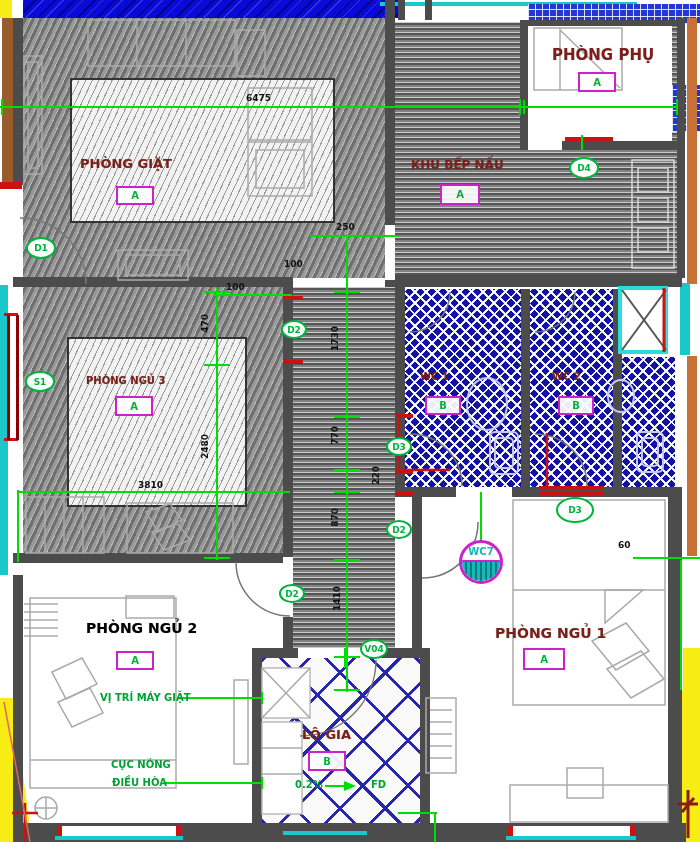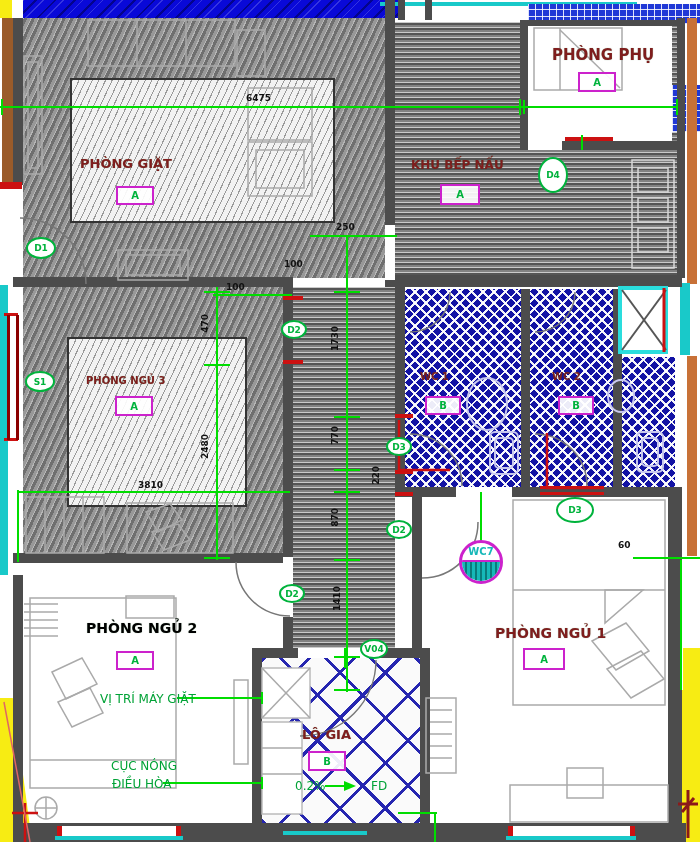--- a/index.html
+++ b/index.html
@@ -9,21 +9,21 @@
   .wall{position:absolute;background:#4c4c4c;}
   .gap{position:absolute;background:#fff;}
   .hatch-diag{position:absolute;background:#969696;background-image:repeating-linear-gradient(115deg,#b6b6b6 0 1px,#6f6f6f 1px 4px,#989898 4px 7px);}
   .hatch-horiz{position:absolute;background:#6a6a6a;background-image:repeating-linear-gradient(180deg,#cacaca 0 1px,#555 1px 3px,#828282 3px 5px);}
   .hatch-rug{position:absolute;background:#f2f2f2;background-image:repeating-linear-gradient(115deg,#9a9a9a 0 1px,transparent 1px 6px);border:2px solid #333;}
   .hatch-wc{position:absolute;background:#1212a4;background-image:repeating-linear-gradient(45deg,rgba(255,255,255,.95) 0 2px,transparent 2px 8px),repeating-linear-gradient(135deg,rgba(255,255,255,.95) 0 2px,transparent 2px 8px);}
   .tile-loggia{position:absolute;background:#fafafa;background-image:repeating-linear-gradient(45deg,#2626b0 0 3px,transparent 3px 32px),repeating-linear-gradient(135deg,#2626b0 0 3px,transparent 3px 32px);}
   .blue-band{position:absolute;background:#0909d8;background-image:repeating-linear-gradient(135deg,rgba(255,255,255,.18) 0 1px,transparent 1px 8px,rgba(0,0,90,.6) 8px 10px,transparent 10px 14px);}
   .blue-grid{position:absolute;background:#2038d6;background-image:repeating-linear-gradient(0deg,rgba(255,255,255,.85) 0 1px,transparent 1px 7px),repeating-linear-gradient(90deg,rgba(255,255,255,.85) 0 1px,transparent 1px 7px);}
   .rlabel{position:absolute;color:#7f1d1d;font-weight:bold;white-space:nowrap;text-shadow:0 0 1px rgba(0,90,20,.4);}
-  .note{position:absolute;color:#00a236;font-weight:normal;font-size:12px;white-space:nowrap;}
+  .note{position:absolute;color:#00a236;font-weight:bold;font-size:10px;white-space:nowrap;}
   .tag{position:absolute;border:2.5px solid #cc22cc;background:rgba(255,255,255,.92);color:#00b33c;font-weight:bold;font-size:10px;display:flex;align-items:center;justify-content:center;}
   .oval{position:absolute;border:2.5px solid #00b33c;border-radius:50%;background:#fff;color:#00b33c;font-weight:bold;font-size:9px;display:flex;align-items:center;justify-content:center;}
   .dim{position:absolute;color:#111;font-weight:bold;font-size:9px;white-space:nowrap;}
   .dimv{position:absolute;color:#111;font-weight:bold;font-size:9px;writing-mode:vertical-rl;transform:rotate(180deg);white-space:nowrap;}
   .teal{position:absolute;background:#19c9c9;}
   .orange{position:absolute;background:#c87137;}
   .yellow{position:absolute;background:#f7ec13;}
   .brown{position:absolute;background:#9a5b2a;}
   #wc7{position:absolute;left:459px;top:540px;width:44px;height:44px;border-radius:50%;border:3px solid #cc22cc;background:#fff;overflow:hidden;z-index:6;}
   #wc7 .t{height:50%;display:flex;align-items:center;justify-content:center;color:#16b8b8;font-weight:bold;font-size:10px;border-bottom:2px solid #cc22cc;}
@@ -301,21 +301,21 @@
       <span>B</span>
     </div>
 
   <div class="oval lab" style="left:26px;top:237px;width:30px;height:22px">D1</div>
   <div class="oval lab" style="left:25px;top:371px;width:30px;height:21px">S1</div>
   <div class="oval lab" style="left:281px;top:320px;width:26px;height:19px">D2</div>
   <div class="oval lab" style="left:386px;top:437px;width:26px;height:19px">D3</div>
   <div class="oval lab" style="left:386px;top:520px;width:26px;height:19px">D2</div>
   <div class="oval lab" style="left:279px;top:584px;width:26px;height:19px">D2</div>
   <div class="oval lab" style="left:556px;top:497px;width:38px;height:26px">D3</div>
-  <div class="oval lab" style="left:538px;top:157px;width:30px;height:36px">D4</div>
+  <div class="oval lab" style="left:569px;top:157px;width:30px;height:22px">D4</div>
   <div class="oval lab" style="left:360px;top:639px;width:28px;height:20px">V04</div>
 
   <div id="wc7">
     <div class="t">WC7</div>
     <div class="b"></div>
   </div>
 
   <div class="dim lab" style="left:246px;top:93px">6475</div>
   <div class="dim lab" style="left:336px;top:222px">250</div>
   <div class="dim lab" style="left:284px;top:259px">100</div>

